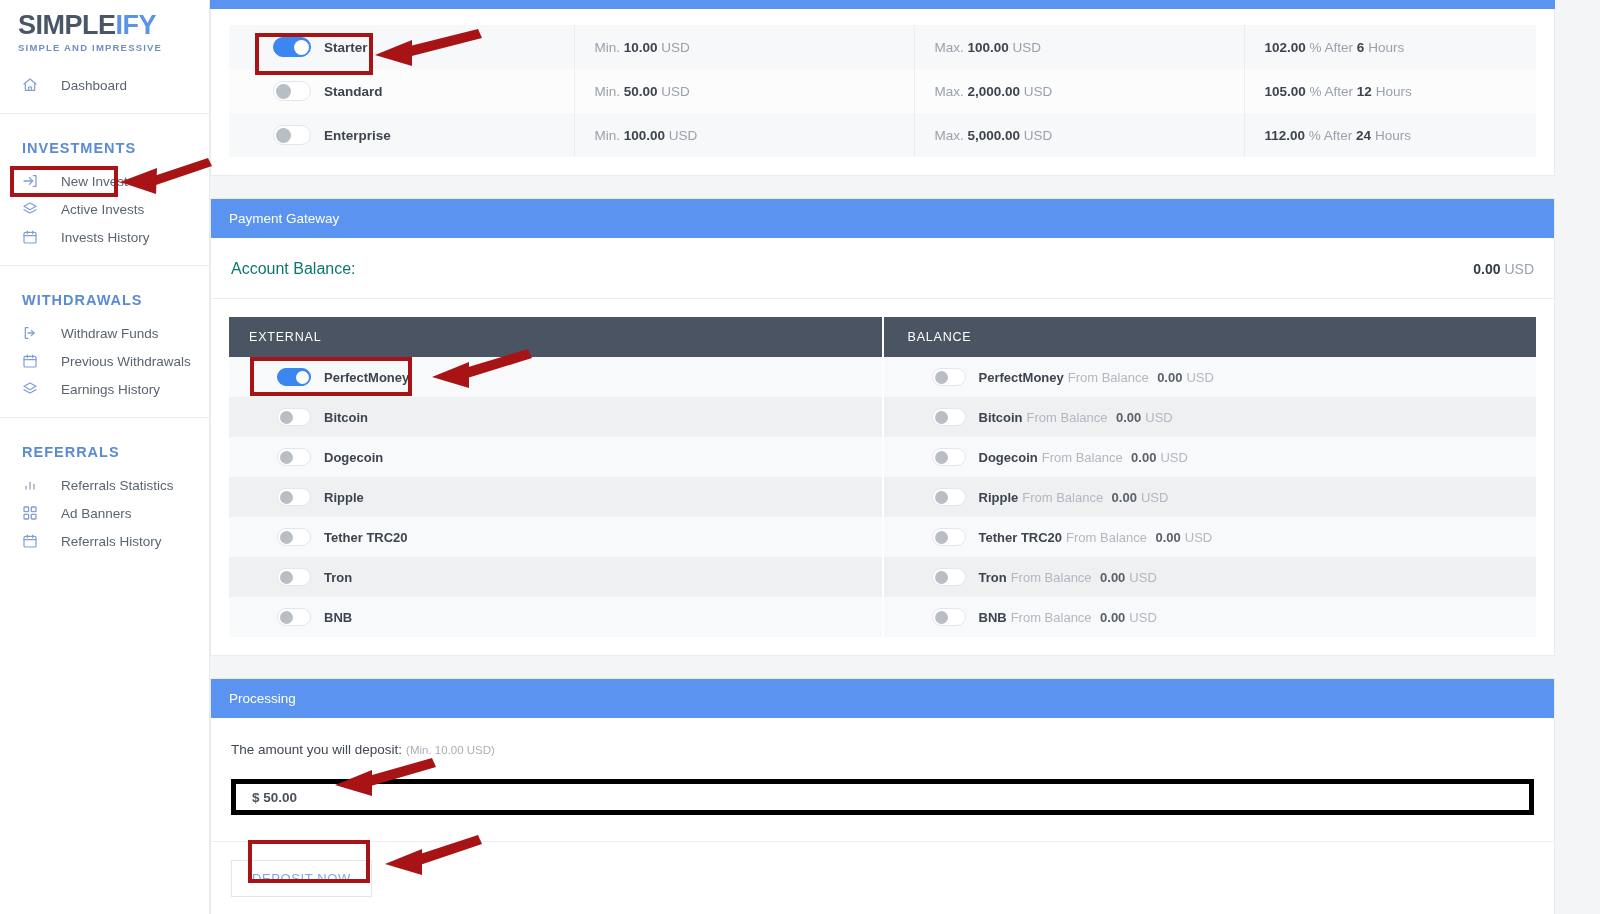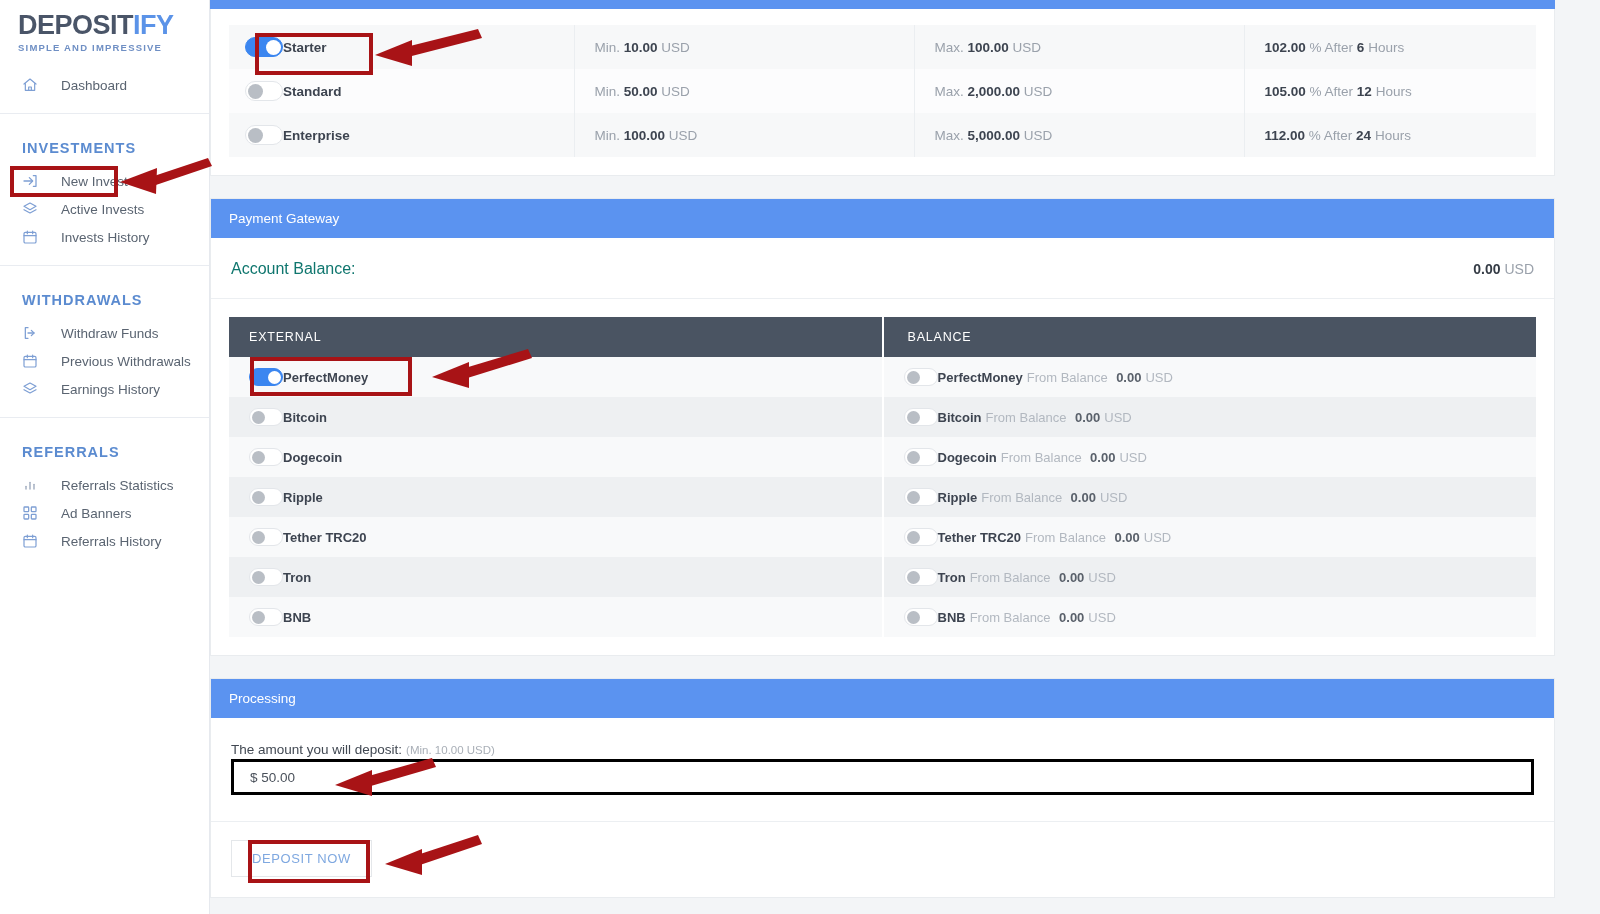--- a/index.html
+++ b/index.html
@@ -66,21 +66,21 @@
   .plan-table td:last-child { border-right: none; }
   .td-name { width: 345px; padding-left: 16px !important; }
   .td-min  { width: 340px; padding-left: 20px !important; }
   .td-max  { width: 330px; padding-left: 20px !important; }
   .td-ret  { padding-left: 20px !important; }
 
   .plan-name { font-size: 13.5px; font-weight: 700; color: #3d4450; }
   .cell-txt { font-size: 13.5px; color: #9aa1ab; }
   .cell-txt b { color: #3d4450; font-weight: 700; }
 
-  .toggle-row { display: flex; align-items: center; gap: 0; }
+  .toggle-row { display: flex; align-items: center; gap: 13px; margin-left: 28px; }
 
   
   .sw { width: 38px; height: 20px; border-radius: 10px; position: relative; flex: none; background: #ffffff; border: 1px solid #e3e6ea; }
   .sw .knob { position: absolute; top: 2px; left: 2px; width: 15px; height: 15px; border-radius: 50%; background: #b9bec5; }
   .sw.on { background: #3b86f0; border-color: #3b86f0; }
   .sw.on .knob { left: 20px; background: #ffffff; }
   .sw.sm { width: 34px; height: 18px; }
   .sw.sm .knob { width: 13px; height: 13px; }
   .sw.sm.on .knob { left: 18px; }
 
@@ -109,24 +109,25 @@
   .gw-table tbody tr:nth-child(even) td { background: #eef0f2; }
   .gw-name { font-size: 13px; font-weight: 700; color: #3d4450; }
   .gw-sub { font-size: 13px; color: #b2b8c0; margin-left: 4px; }
 
   
   .proc-body { padding: 22px 20px 26px 20px; border-bottom: 1px solid #eceff2; }
   .proc-label { font-size: 13.5px; color: #41485} 
   .proc-label { font-size: 13.5px; color: #414852; }
   .proc-hint { font-size: 11.5px; color: #a9afb7; margin-left: 4px; }
   .amount-input {
-    margin-top: 1px; width: 100%; height: 36px;
-    background: #ffffff; border: 3px solid #000000;
+    margin-top: 21px; width: 100%; height: 36px;
+    background: #ffffff; border: 5px solid #000000;
     font-size: 13.5px; color: #4a515b; padding: 0 16px;
     font-family: "Liberation Sans", sans-serif;
+    font-weight: bold;
   }
   .proc-foot { padding: 18px 20px 20px 20px; }
   .deposit-btn {
     background: #ffffff; border: 1px solid #e4e7ea;
     color: #7fa8e0; font-size: 13px; letter-spacing: 0.6px;
     padding: 10px 20px; cursor: pointer;
     font-family: "Liberation Sans", sans-serif;
   }
 
   
@@ -136,21 +137,21 @@
 </style>
 </head>
 <body>
 
 <div id="app">
 
   <aside class="sidebar">
 
     <div class="logo-wrap">
       <div class="logo-main">
-        <span class="p1">DEPOSIT</span><span class="p2">IFY</span>
+        <span class="p1">SIMPLE</span><span class="p2">IFY</span>
       </div>
       <div class="logo-sub">SIMPLE AND IMPRESSIVE</div>
     </div>
 
     <div class="nav-block">
       <div class="nav-item">
         <span class="ico">
           <svg width="16" height="16" viewBox="0 0 24 24" fill="none" stroke="#7e9fd4" stroke-width="1.8" stroke-linecap="round" stroke-linejoin="round">
               <path d="M3 10.5L12 3l9 7.5"></path>
               <path d="M5 10v10h14V10"></path>

